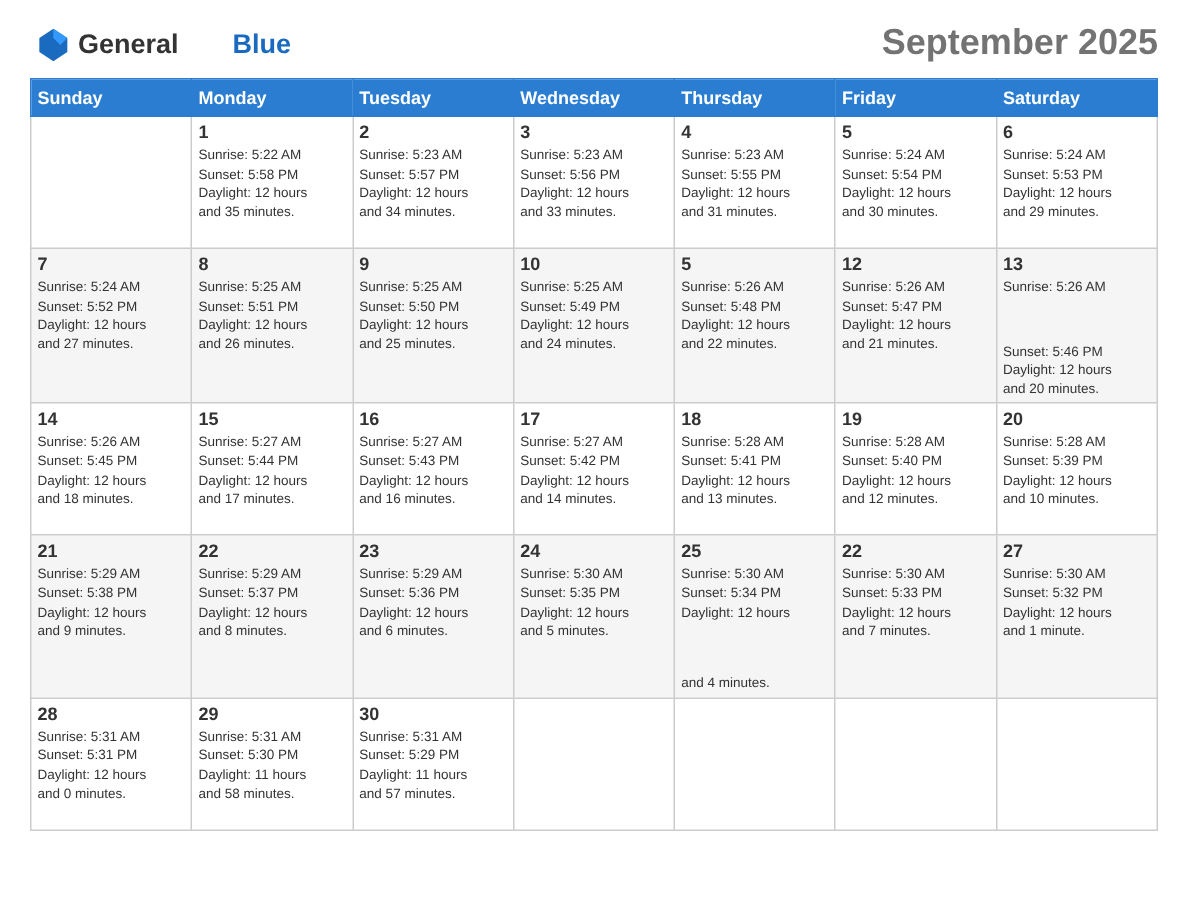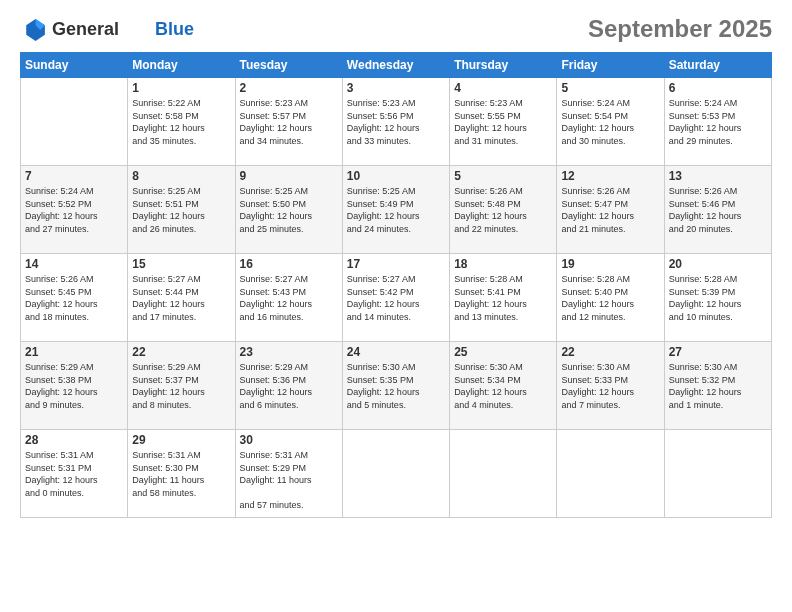--- a/index.html
+++ b/index.html
@@ -245,21 +245,21 @@
               <span style="display: block;">Sunrise: 5:26 AM</span>
               <span style="display: block;">Sunset: 5:47 PM</span>
               <span style="display: block;">Daylight: 12 hours</span>
               <span style="display: block;">and 21 minutes.</span>
             </div>
           </td>
           <td>
             <span class="day-num">13</span>
             <div class="cell-text">
               <span style="display: block;">Sunrise: 5:26 AM</span>
-              <span style="display: block;">Sunset: 5:46 PM</span>
+              <span style="display: block; margin-top: 30px;">Sunset: 5:46 PM</span>
               <span style="display: block;">Daylight: 12 hours</span>
               <span style="display: block;">and 20 minutes.</span>
             </div>
           </td>
         </tr>
         <tr>
           <td>
             <span class="day-num">14</span>
             <div class="cell-text">
               <span style="display: block;">Sunrise: 5:26 AM</span>
@@ -359,21 +359,21 @@
               <span style="display: block;">Daylight: 12 hours</span>
               <span style="display: block;">and 5 minutes.</span>
             </div>
           </td>
           <td>
             <span class="day-num">25</span>
             <div class="cell-text">
               <span style="display: block;">Sunrise: 5:30 AM</span>
               <span style="display: block;">Sunset: 5:34 PM</span>
               <span style="display: block;">Daylight: 12 hours</span>
-              <span style="display: block;">and 4 minutes.</span>
+              <span style="display: block; margin-top: 35px;">and 4 minutes.</span>
             </div>
           </td>
           <td>
             <span class="day-num">22</span>
             <div class="cell-text">
               <span style="display: block;">Sunrise: 5:30 AM</span>
               <span style="display: block;">Sunset: 5:33 PM</span>
               <span style="display: block;">Daylight: 12 hours</span>
               <span style="display: block;">and 7 minutes.</span>
             </div>
@@ -406,21 +406,21 @@
               <span style="display: block;">Daylight: 11 hours</span>
               <span style="display: block;">and 58 minutes.</span>
             </div>
           </td>
           <td>
             <span class="day-num">30</span>
             <div class="cell-text">
               <span style="display: block;">Sunrise: 5:31 AM</span>
               <span style="display: block;">Sunset: 5:29 PM</span>
               <span style="display: block;">Daylight: 11 hours</span>
-              <span style="display: block; margin-top: 12px;">and 57 minutes.</span>
+              <span style="display: block;">and 57 minutes.</span>
             </div>
           </td>
           <td class="empty-cell"></td>
           <td class="empty-cell"></td>
           <td class="empty-cell"></td>
           <td class="empty-cell"></td>
         </tr>
       </tbody>
   </table>
 </div>

